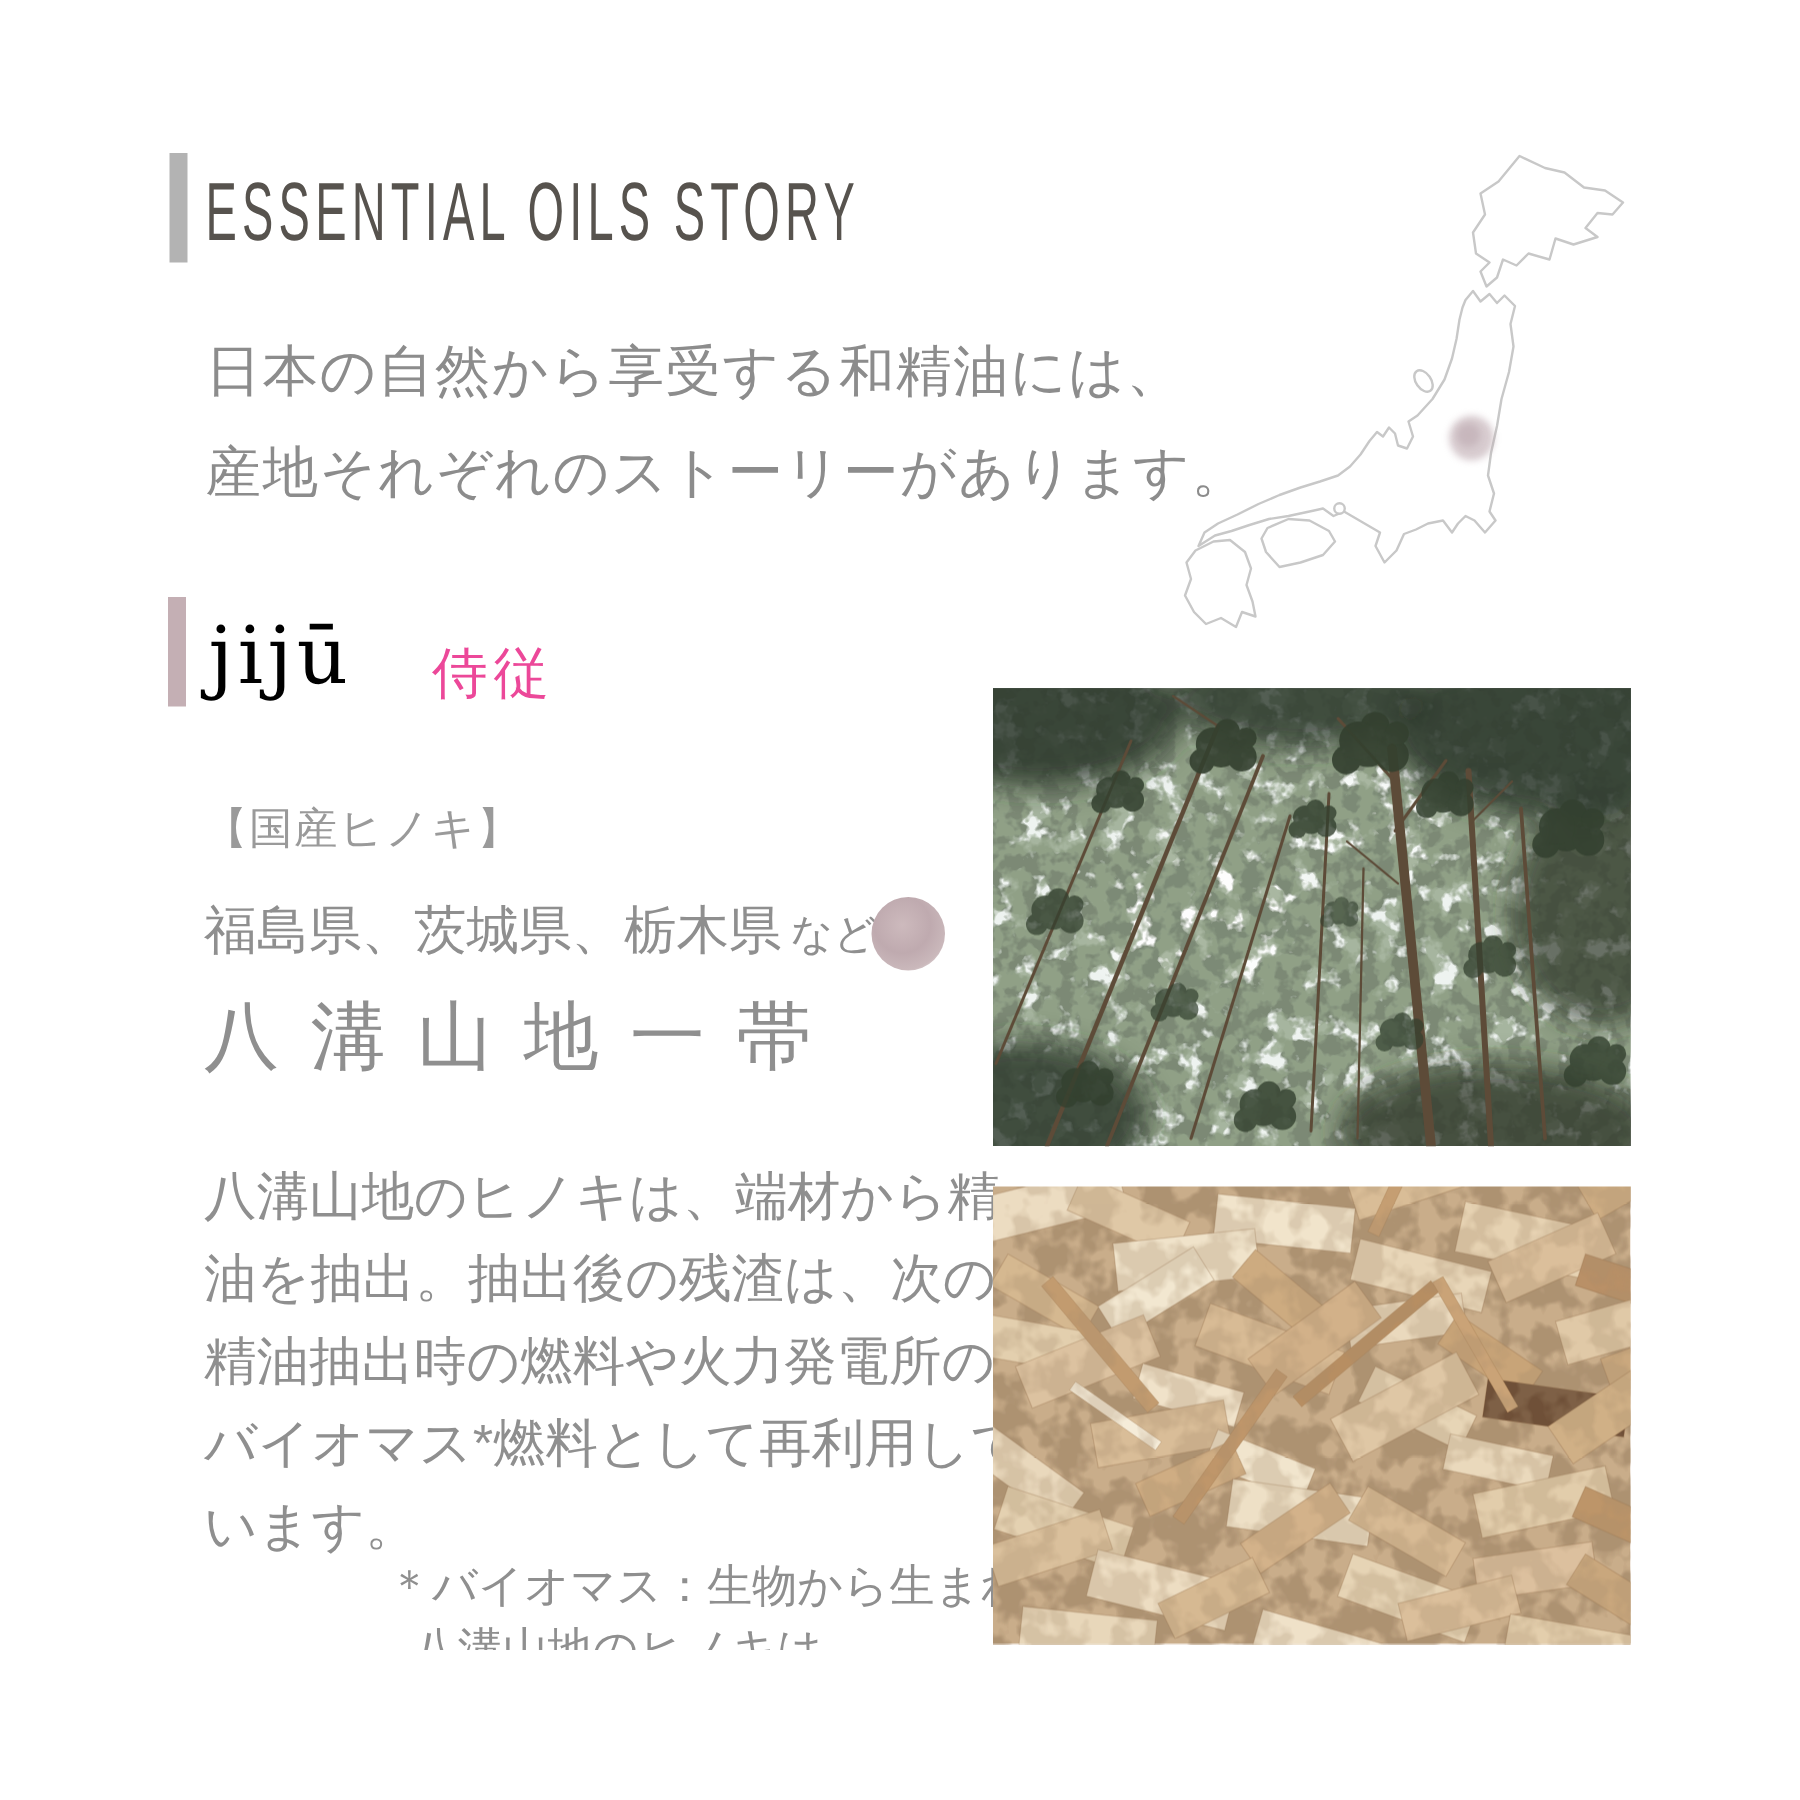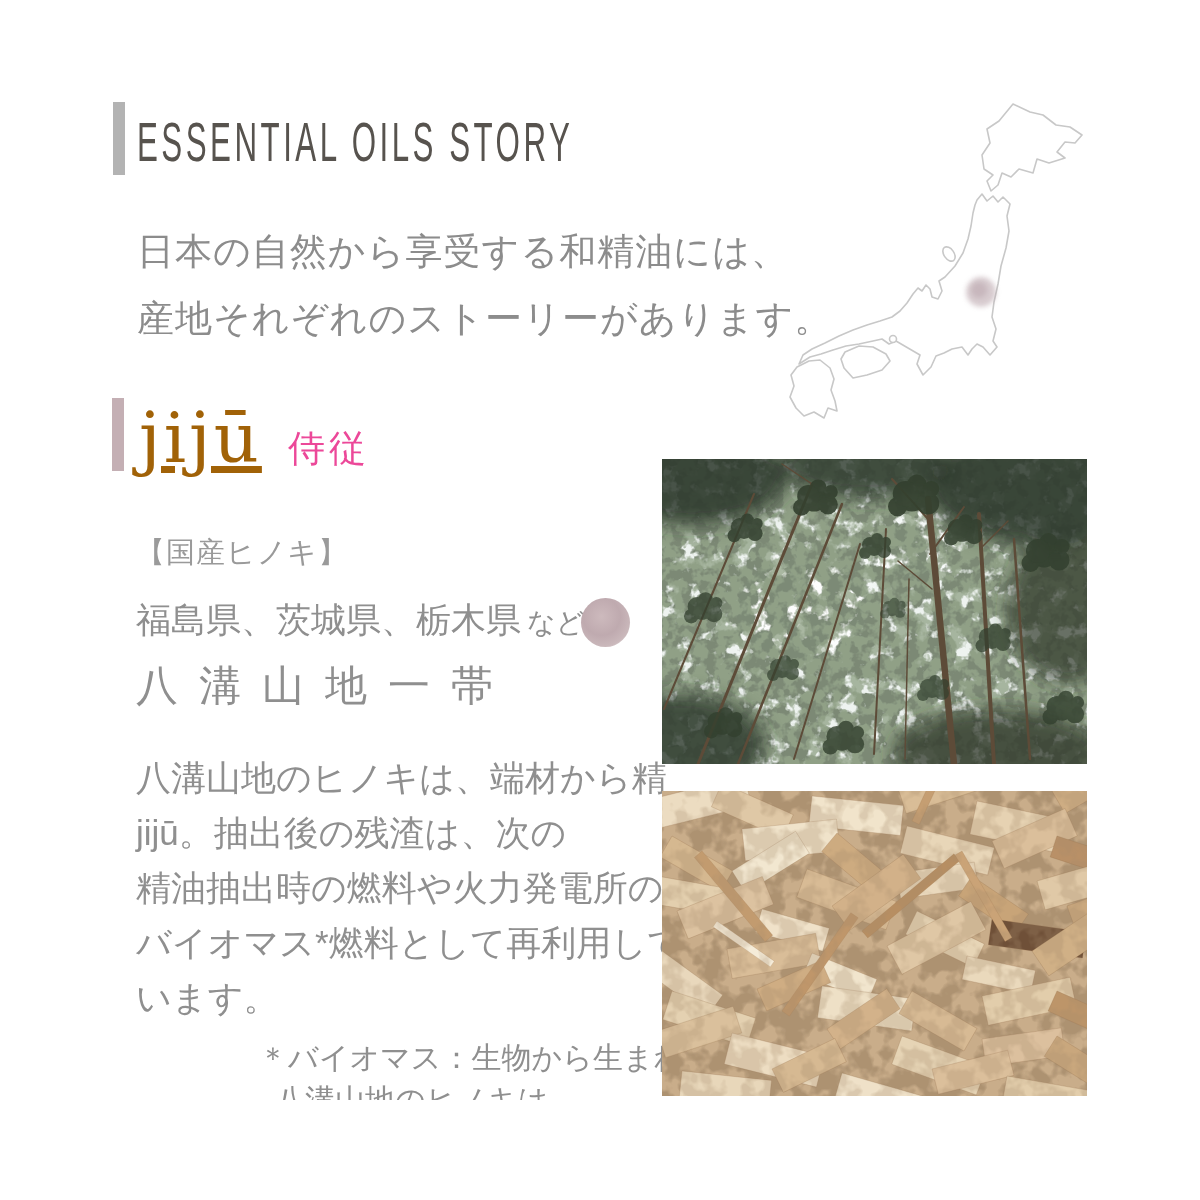--- a/index.html
+++ b/index.html
@@ -7,47 +7,47 @@
           font-family:"Liberation Sans","DejaVu Sans",sans-serif;}
   .abs{position:absolute;}
 
   
   .hdr-bar{left:113px;top:102px;width:12px;height:73px;background:#b3b3b3;}
   .page-title{left:137px;top:114px;font-size:54px;font-weight:400;color:#57534e;
               letter-spacing:6px;white-space:nowrap;line-height:54px;
               transform:scale(0.58,1.02);transform-origin:left top;}
 
   
-  .intro{left:137px;top:218px;font-family:Liberation Sans, sans-serif;
+  .intro{left:137px;top:218px;font-family:Liberation Mono, monospace;
          font-size:37px;line-height:67px;color:#8c8c8c;letter-spacing:1px;white-space:nowrap;}
 
   
   .map{left:785px;top:98px;width:322px;height:334px;}
 
   
   .brand-bar{left:112px;top:398px;width:12px;height:73px;background:#c4afb4;}
   .brand-logo{left:139px;top:398px;font-family:"DejaVu Serif","Liberation Serif",serif;
-              font-size:70px;line-height:80px;color:#a16207;letter-spacing:3px;white-space:nowrap;text-decoration:underline;}
+              font-size:53px;line-height:80px;color:#000000;letter-spacing:3px;white-space:nowrap;}
   .brand-kanji{left:288px;top:424px;font-family:"DejaVu Serif","Liberation Serif",serif;
                font-size:37px;color:#ec4899;letter-spacing:4px;white-space:nowrap;}
 
   
   .category{left:136px;top:533px;font-size:29px;color:#9a9a9a;letter-spacing:1px;white-space:nowrap;}
   .region1{left:136px;top:597px;font-size:35px;color:#8f8f8f;white-space:nowrap;}
   .region1 .suffix{font-size:28px;margin-left:6px;}
   .region-dot{left:581px;top:598px;width:49px;height:49px;border-radius:50%;
               background:radial-gradient(circle at 42% 38%, #cdbabd 0%, #bfaaaf 45%, #cab8bb 72%, rgba(203,185,188,0.12) 98%);}
-  .region2{left:136px;top:658px;font-size:42px;letter-spacing:21px;color:#8f8f8f;white-space:nowrap;}
+  .region2{left:136px;top:658px;font-size:50px;letter-spacing:21px;color:#8f8f8f;white-space:nowrap;}
 
   
   .photo-forest{left:662px;top:459px;width:425px;height:305px;}
   .photo-chips{left:662px;top:791px;width:425px;height:305px;}
 
   
-  .body-text{left:136px;top:750px;width:530px;font-size:35px;line-height:55px;
+  .body-text{left:136px;top:770px;width:530px;font-size:35px;line-height:55px;
              color:#8f8f8f;white-space:nowrap;}
   .footnote{left:258px;top:1037px;font-size:30px;line-height:42px;color:#8f8f8f;white-space:nowrap;font-family:Liberation Serif, serif;}
   .footnote .fn2{padding-left:17px;}
 </style>
 </head>
 <body>
 
 <div class="canvas">
 
   <div class="abs hdr-bar"></div>
@@ -157,21 +157,21 @@
       <use href="#f-tuft" transform="translate(270,230) scale(1.0)" opacity="0.7"></use>
       <use href="#f-tuft" transform="translate(180,280) scale(1.3)" opacity="0.8"></use>
       <use href="#f-tuft" transform="translate(60,265) scale(1.2)" opacity="0.8"></use>
       <use href="#f-tuft" transform="translate(400,250) scale(1.3)" opacity="0.8"></use>
       <use href="#f-tuft" transform="translate(230,150) scale(0.8)" opacity="0.6"></use>
     </g>
   </svg>
 
   <div class="abs body-text">
     <div>八溝山地のヒノキは、端材から精</div>
-    <div>jijū。抽出後の残渣は、次の</div>
+    <div>油を抽出。抽出後の残渣は、次の</div>
     <div>精油抽出時の燃料や火力発電所の</div>
     <div>バイオマス*燃料として再利用して</div>
     <div>います。</div>
   </div>
   <div class="abs footnote">
     <div>＊バイオマス：生物から生まれた</div>
     <div class="fn2">八溝山地のヒノキは</div>
   </div>
 
   <svg class="abs photo-chips" viewBox="0 0 425 305" preserveAspectRatio="none">

